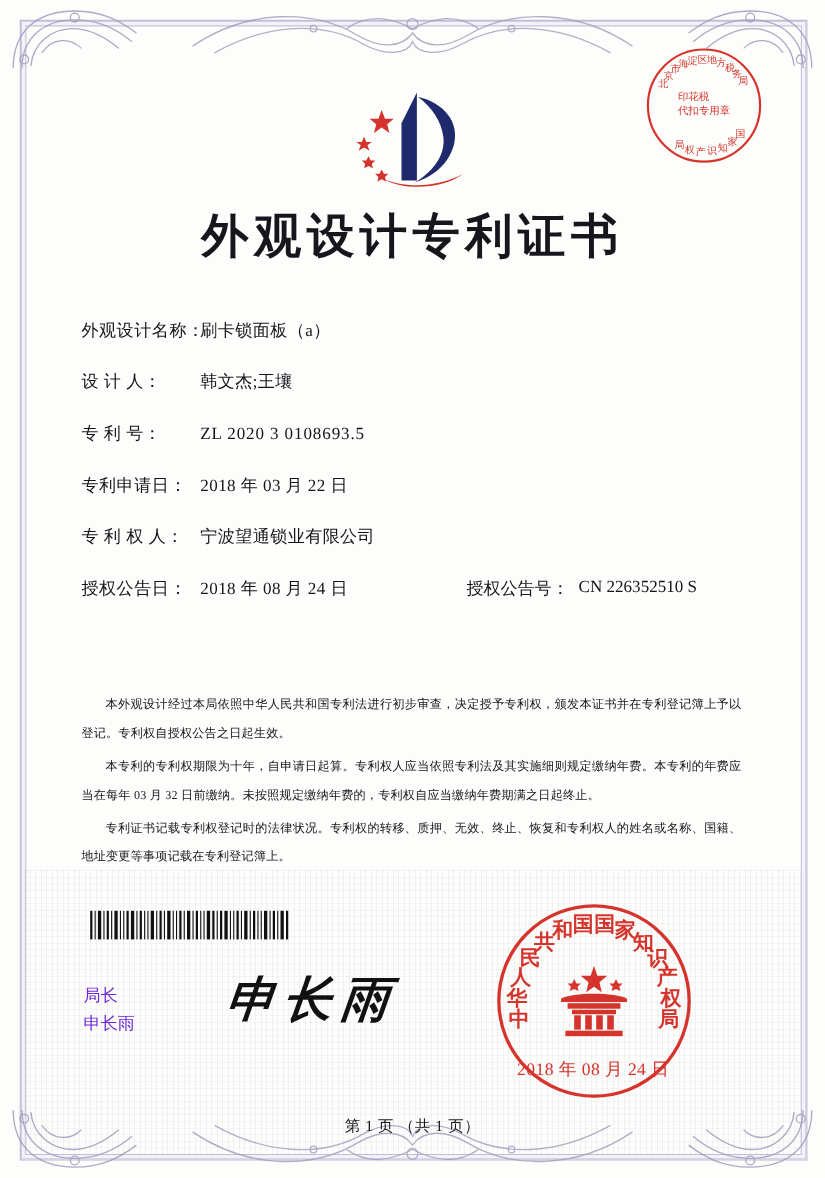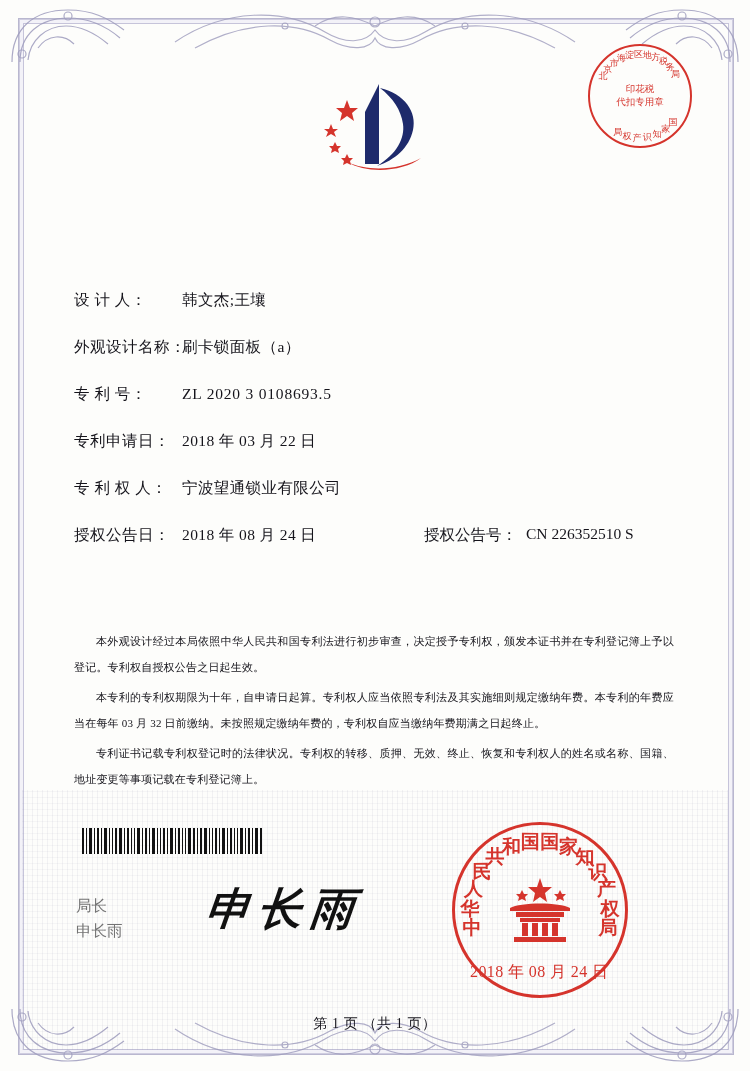--- a/index.html
+++ b/index.html
@@ -90,21 +90,20 @@
     border: 2px solid #d5342c;
     border-radius: 50%;
   }
   .seal-top .inner-text {
     position: absolute;
     left: 50%; top: 50%;
     transform: translate(-50%, -50%);
     color: #d5342c;
     font-size: 9.5px;
     line-height: 13px;
-    text-align: center;
     white-space: nowrap;
   }
   .seal-top .arc-char {
     position: absolute;
     left: 50%; top: 50%;
     color: #d5342c;
     font-size: 9px;
     width: 10px;
     height: 10px;
     margin: -5px 0 0 -5px;
@@ -195,21 +194,21 @@
     display: block;
   }
 
   
   .sig-label {
     position: absolute;
     left: 76px;
     top: 893px;
     font-size: 15.5px;
     line-height: 25px;
-    color: #737373;
+    color: #6d28d9;
   }
   .sig-script {
     position: absolute;
     left: 206px;
     top: 880px;
     font-size: 44px;
     font-family: "DejaVu Serif", serif;
     font-style: italic;
     font-weight: bold;
     color: #111;
@@ -386,27 +385,28 @@
     <div class="arc-char" style="transform:rotate(142deg) translate(0,-42px) rotate(-142deg)">家</div>
     <div class="arc-char" style="transform:rotate(156deg) translate(0,-42px) rotate(-156deg)">知</div>
     <div class="arc-char" style="transform:rotate(170deg) translate(0,-42px) rotate(-170deg)">识</div>
     <div class="arc-char" style="transform:rotate(184deg) translate(0,-42px) rotate(-184deg)">产</div>
     <div class="arc-char" style="transform:rotate(198deg) translate(0,-42px) rotate(-198deg)">权</div>
     <div class="arc-char" style="transform:rotate(212deg) translate(0,-42px) rotate(-212deg)">局</div>
 
     <div class="inner-text">印花税<br>代扣专用章</div>
   </div>
 
+  <div class="title">外观设计专利证书</div>
 
   <div class="fields">
     <div class="row">
-      <span class="label">设  计  人：</span><span class="value">韩文杰;王壤</span>
+      <span class="label">外观设计名称：</span><span class="value">刷卡锁面板（a）</span>
     </div>
     <div class="row">
-      <span class="label">外观设计名称：</span><span class="value">刷卡锁面板（a）</span>
+      <span class="label">设  计  人：</span><span class="value">韩文杰;王壤</span>
     </div>
     <div class="row">
       <span class="label">专  利  号：</span><span class="value lat">ZL 2020 3 0108693.5</span>
     </div>
     <div class="row">
       <span class="label">专利申请日：</span><span class="value">2018 年 03 月 22 日</span>
     </div>
     <div class="row">
       <span class="label">专 利 权 人：</span><span class="value">宁波望通锁业有限公司</span>
     </div>

